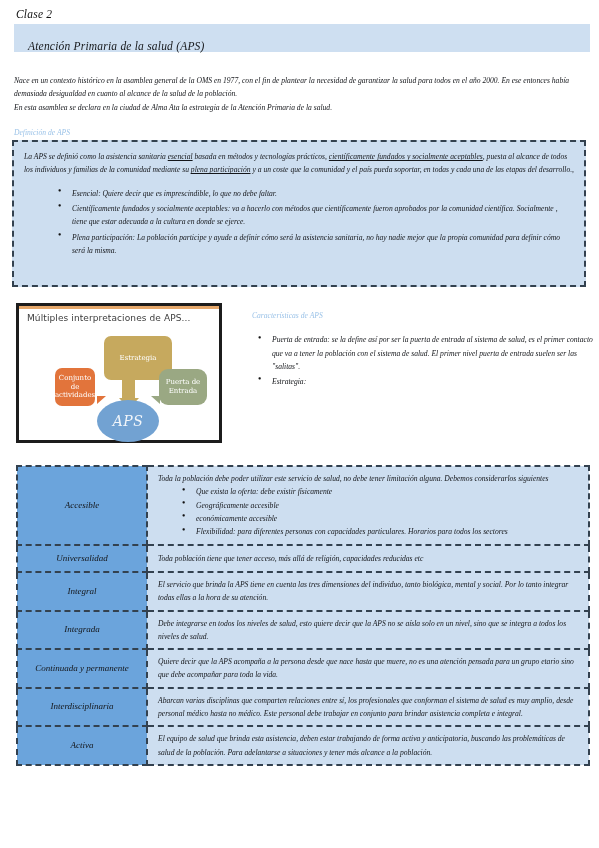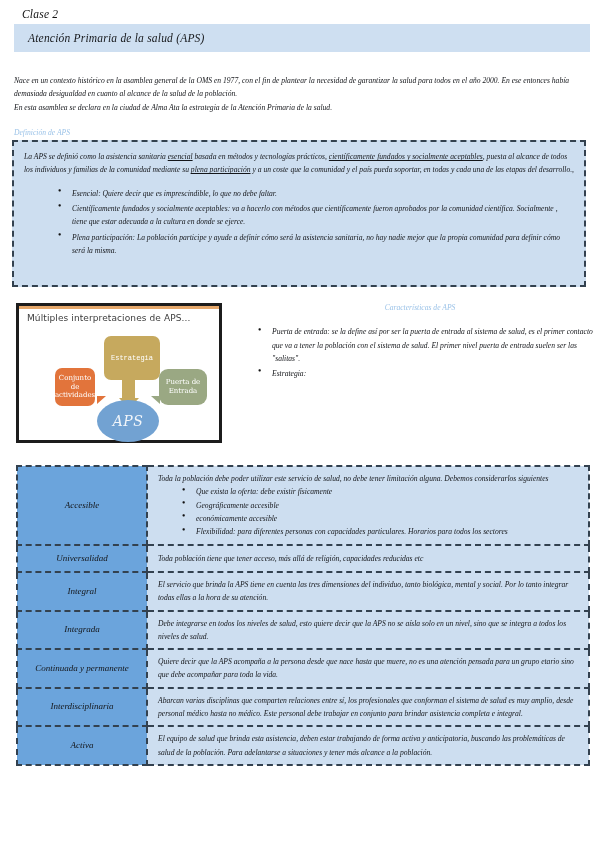--- a/index.html
+++ b/index.html
@@ -22,32 +22,32 @@
     box-sizing: border-box;
     padding: 0 8px;
   }
 
   
   .clase-title {
     font-family: "Liberation Serif", serif;
     font-style: italic;
     font-size: 11.5px;
     color: #111;
-    margin: 8px 0 4px 14px;
+    margin: 8px 0 4px 8px;
     letter-spacing: .2px;
   }
 
   
   .banner {
     background: #cedff1;
     height: 28px;
     margin: 0 0 0 6px;
     width: 576px;
     display: flex;
-    align-items: center;
+    align-items: flex-end;
     padding-left: 14px;
     box-sizing: border-box;
   }
   .banner-text {
     font-style: italic;
     font-size: 11.5px;
     color: #15171a;
     letter-spacing: .2px;
   }
 
@@ -63,22 +63,22 @@
   .intro p { margin: 0 0 1px 0; }
 
   
   .sec-label {
     font-style: italic;
     font-size: 7.6px;
     color: #9cc3e8;
     margin: 14px 0 3px 6px;
   }
   .sec-label.center {
-    text-align: center;
-    margin: 0;
+    text-align: left;
+    margin: 8px;
   }
 
   
   .def-box {
     margin: 0 0 0 4px;
     width: 574px;
     box-sizing: border-box;
     background: #cddef0;
     border: 2px dashed #33414f;
     padding: 8px 10px 26px 10px;
@@ -153,22 +153,22 @@
     font-size: 7px;
     text-align: center;
     display: flex;
     align-items: center;
     justify-content: center;
     line-height: 1.25;
     box-sizing: border-box;
   }
   .node-estrategia {
     background: #c6a95e;
-    width: 56px; height: 44px;
-    left: 85px; top: 30px; font-family: Liberation Mono, monospace;
+    width: 68px; height: 44px;
+    left: 85px; top: 30px;
   }
   .node-conjunto {
     background: #e2743b;
     width: 40px; height: 38px;
     left: 36px; top: 62px;
   }
   .node-puerta {
     background: #9aa883;
     width: 48px; height: 36px;
     left: 140px; top: 63px; border-radius: 9px;

